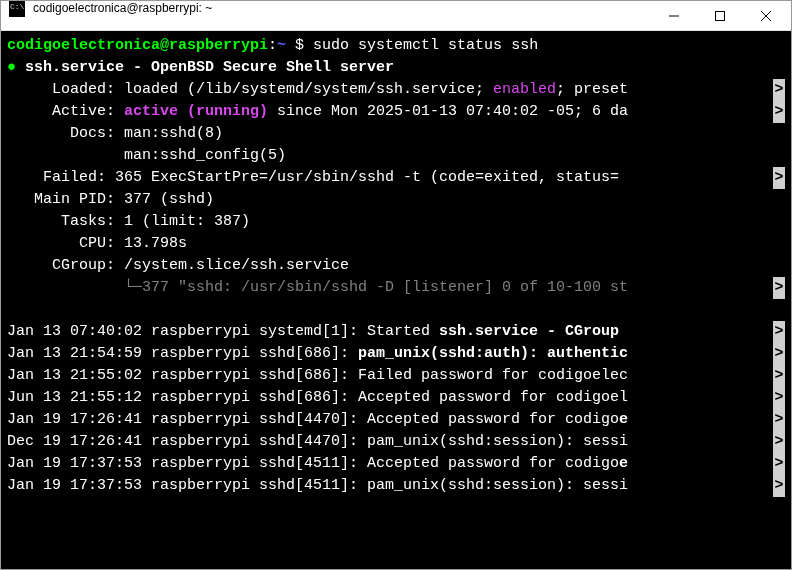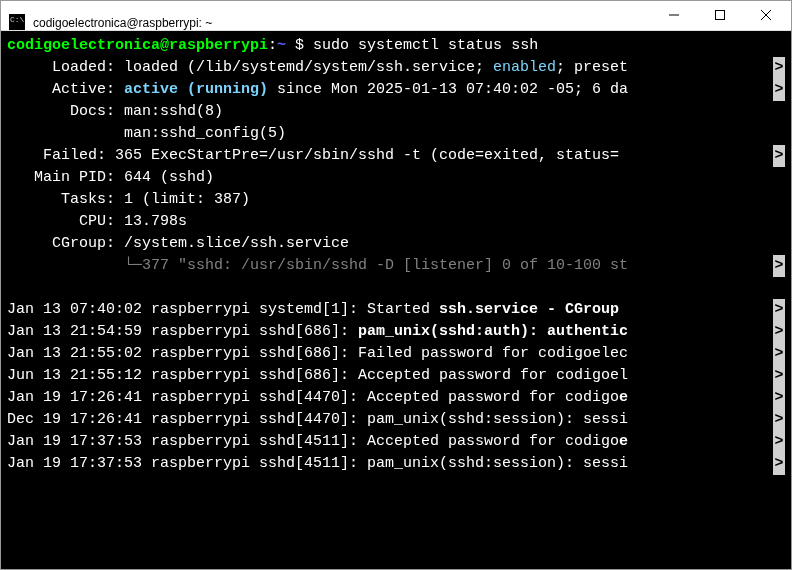--- a/index.html
+++ b/index.html
@@ -17,21 +17,21 @@
   border: 1px solid #999;
   background: #fff;
   display: flex;
   flex-direction: column;
 }
 .titlebar {
   height: 30px;
   background: #fff;
   border-bottom: 1px solid #e0e0e0;
   display: flex;
-  align-items: flex-end;
+  align-items: flex-start;
   padding: 0 2px 0 8px;
 }
 .title-icon {
   width: 16px;
   height: 16px;
   background: #000;
   margin-right: 8px;
   position: relative;
 }
 .title-icon::before {
@@ -65,21 +65,21 @@
   background: #000;
   color: #fff;
   padding: 4px 6px;
   line-height: 22px;
   overflow: hidden;
   position: relative;
 }
 .line { white-space: pre; }
 .prompt-user { color: #00ff00; font-weight: bold; }
 .prompt-path { color: #5c5cff; font-weight: bold; }
-.green { color: #7dd3fc; font-family: Liberation Mono, monospace; }
+.green { color: #d946ef; font-family: Liberation Mono, monospace; }
 .bold { font-weight: bold; }
 .gray { color: #808080; }
 .white { color: #fff; }
 .dot { color: #00ff00; }
 .arrow {
   position: absolute;
   right: 0;
   background: #d0d0d0;
   color: #000;
   width: 12px;
@@ -114,31 +114,32 @@
             <line x1="0" y1="0" x2="10" y2="10" stroke="#000" stroke-width="1"></line>
             <line x1="10" y1="0" x2="0" y2="10" stroke="#000" stroke-width="1"></line>
           </svg>
       </div>
     </div>
   </div>
 
   <div class="terminal">
     <div class="line rel"><span class="prompt-user">codigoelectronica@raspberrypi</span><span class="white">:</span><span class="prompt-path">~</span><span class="white"> $ </span><span class="white">sudo systemctl status ssh</span></div>
 
+    <div class="line"><span class="dot">● </span><span class="bold">ssh.service - OpenBSD Secure Shell server</span></div>
 
     <div class="line rel"><span>     Loaded:</span><span> loaded (/lib/systemd/system/ssh.service; </span><span class="green">enabled</span><span>; preset</span><span class="arrow">&gt;</span></div>
 
     <div class="line rel"><span>     Active:</span><span class="green bold"> active (running)</span><span> since Mon 2025-01-13 07:40:02 -05; 6 da</span><span class="arrow">&gt;</span></div>
 
     <div class="line"><span>       Docs:</span><span> man:sshd(8)</span></div>
     <div class="line">             man:sshd_config(5)</div>
 
     <div class="line rel"><span>    Failed:</span><span> 365 ExecStartPre=/usr/sbin/sshd -t (code=exited, status=</span><span class="arrow">&gt;</span></div>
 
-    <div class="line"><span>   Main PID:</span><span> 644 (sshd)</span></div>
+    <div class="line"><span>   Main PID:</span><span> 377 (sshd)</span></div>
     <div class="line"><span>      Tasks:</span><span> 1 (limit: 387)</span></div>
     <div class="line"><span>        CPU:</span><span> 13.798s</span></div>
     <div class="line"><span>     CGroup:</span><span> /system.slice/ssh.service</span></div>
     <div class="line rel gray"><span>             └─377 "sshd: /usr/sbin/sshd -D [listener] 0 of 10-100 st</span><span class="arrow">&gt;</span></div>
 
     <div class="line">&nbsp;</div>
 
     <div id="log-container">
         <div class="line rel"><span>Jan 13 07:40:02 raspberrypi systemd[1]: Started </span><span class="bold">ssh.service - CGroup</span><span class="arrow">&gt;</span></div>
         <div class="line rel"><span>Jan 13 21:54:59 raspberrypi sshd[686]: </span><span class="bold">pam_unix(sshd:auth): authentic</span><span class="arrow">&gt;</span></div>

